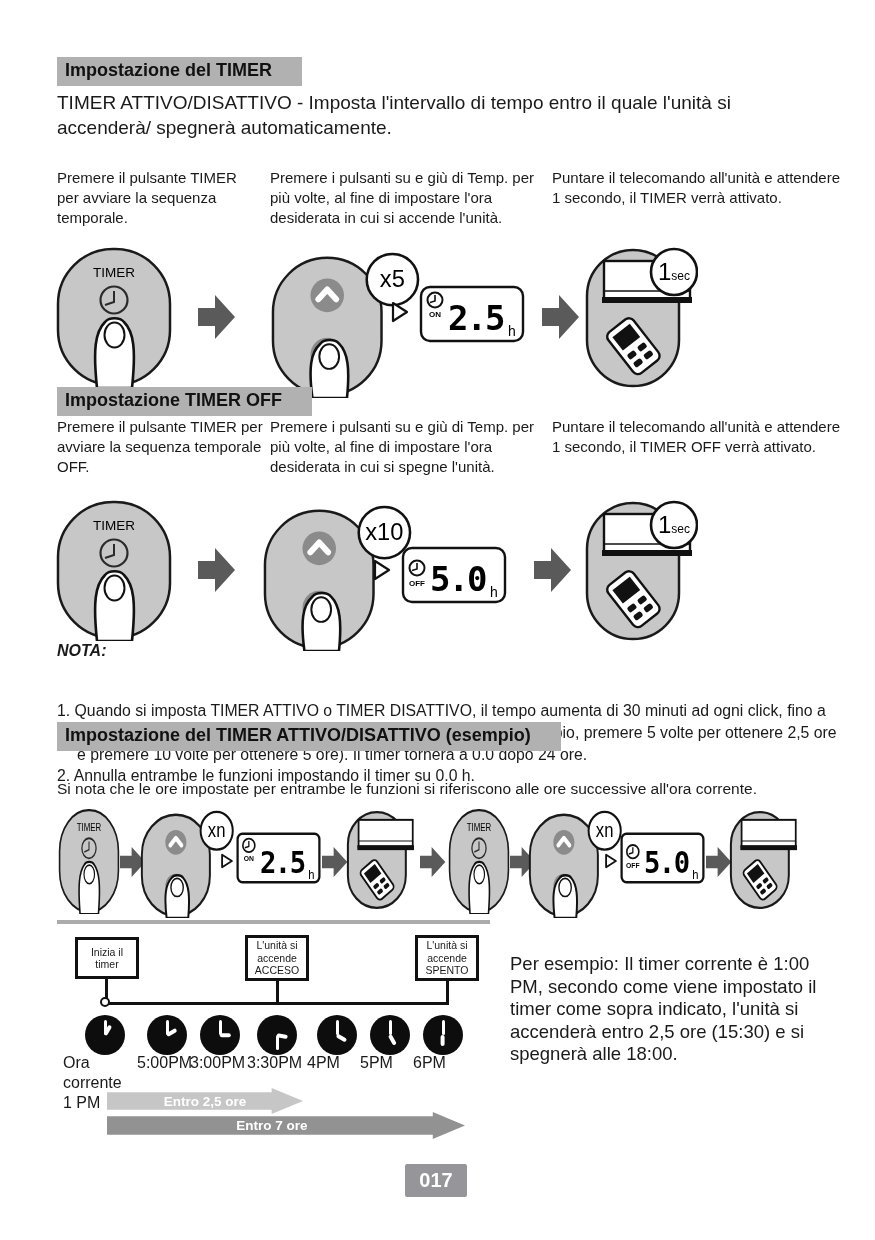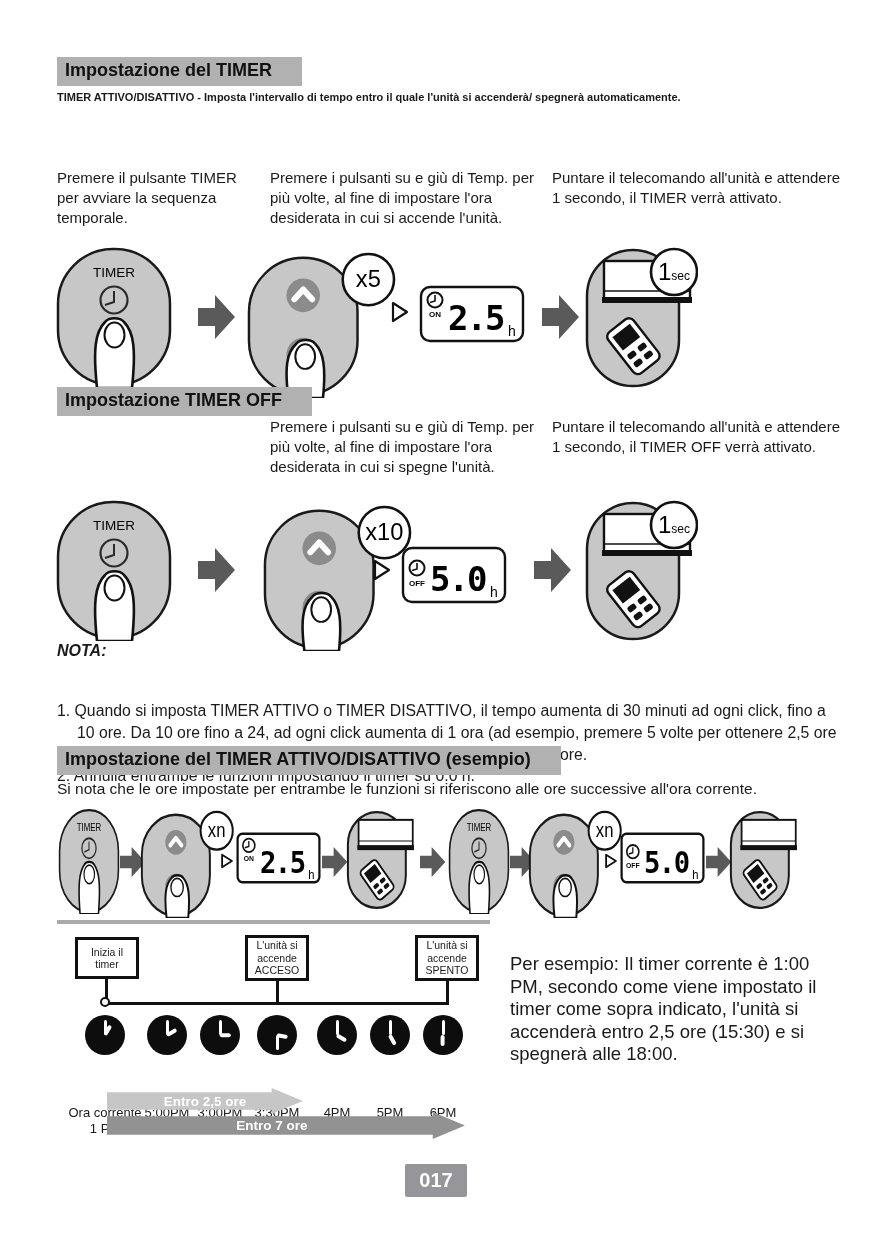--- a/index.html
+++ b/index.html
@@ -4,42 +4,42 @@
 <style>
   *{margin:0;padding:0;box-sizing:border-box}
   html,body{background:#fff}
   .page{position:relative;width:875px;height:1240px;background:#fff;
         font-family:"Liberation Sans",sans-serif;color:#1a1a1a;overflow:hidden}
   .abs{position:absolute}
   .sec-header{position:absolute;left:57px;background:#b1b1b1;color:#111;
               font-size:18px;font-weight:bold;line-height:1.25;
               padding:2px 30px 4px 8px;white-space:nowrap}
   .bold-intro{position:absolute;left:57px;top:90px;width:748px;
-              font-size:11px;font-weight:bold;line-height:1.32}
+              font-size:19px;font-weight:normal;line-height:1.32}
   .step{position:absolute;font-size:15px;line-height:1.33}
   .nota-title{position:absolute;left:57px;top:642px;font-size:16px;
               font-weight:bold;font-style:italic}
   .nota-list{position:absolute;left:57px;top:700px;width:782px;
              font-size:15.8px;line-height:1.38}
   .nota-item{margin-left:20px;text-indent:-20px}
   .note-line{position:absolute;left:57px;top:780px;width:800px;font-size:15.5px}
   .desc{position:absolute;left:510px;top:953px;width:324px;
         font-size:18.5px;line-height:1.22}
   .divider{position:absolute;left:57px;top:920px;width:433px;height:4px;background:#ababab}
   .tl-box{position:absolute;border:3px solid #111;background:#fff;
           font-size:10.5px;line-height:1.18;text-align:center;
           display:flex;align-items:center;justify-content:center;padding:2px 2px}
   .tl-line{position:absolute;background:#111}
   .tl-circle{position:absolute;left:100px;top:997px;width:10px;height:10px;
              border:2.5px solid #111;border-radius:50%;background:#fff}
   .clock{position:absolute;top:1015px;width:40px;height:40px;border-radius:50%;background:#0d0d0d}
   .hand{position:absolute;left:50%;bottom:50%;background:#fff;transform-origin:50% 100%;border-radius:2px}
   .hand.minute{width:3px;height:15px;margin-left:-1.5px}
   .hand.hour{width:3.6px;height:11px;margin-left:-1.8px}
-  .clock-label{position:absolute;top:1105px;font-size:13px;text-align:center;line-height:1.25}
+  .clock-label{position:absolute;top:1053px;font-size:16px;line-height:1.25}
   .clock-label span{display:block}
   .range-arrow{position:absolute;display:flex;align-items:center;justify-content:center;
                color:#fff;font-weight:bold;font-size:13.5px;white-space:nowrap}
   .ra-short{left:107px;top:1088px;width:196px;height:26px;background:#c6c6c6;
             clip-path:polygon(0 16%,84% 16%,84% 0,100% 50%,84% 100%,84% 84%,0 84%)}
   .ra-long{left:107px;top:1112px;width:358px;height:27px;background:#929292;padding-right:28px;
            clip-path:polygon(0 16%,91% 16%,91% 0,100% 50%,91% 100%,91% 84%,0 84%)}
   .page-badge{position:absolute;left:405px;top:1164px;width:62px;height:33px;
               background:#96969a;color:#fff;font-weight:bold;font-size:20px;
               display:flex;align-items:center;justify-content:center;border-radius:2px}
@@ -70,21 +70,21 @@
         <path d="M42 142 C38 104 40 86 50 76 C54 71 65 71 69 76 C79 86 81 104 77 142 Z" fill="#fff" stroke="#111" stroke-width="2.6"></path>
         <ellipse cx="59.5" cy="89" rx="10" ry="12.5" fill="#fff" stroke="#111" stroke-width="2"></ellipse>
       </g>
     </svg>
   </div>
   <div class="abs" style="left:198px;top:294px">
     <svg width="38" height="46" viewBox="0 0 38 46">
         <polygon points="0,14 17,14 17,1 37,23 17,45 17,32 0,32" fill="#5a5a5a"></polygon>
       </svg>
   </div>
-  <div class="abs" style="left:246px;top:246px">
+  <div class="abs" style="left:270px;top:246px">
     <svg width="150" height="152" viewBox="0 0 152 154">
       <rect x="3" y="12" width="110" height="139" rx="55" fill="#c7c7c7" stroke="#1a1a1a" stroke-width="2.5"></rect>
       <circle cx="58" cy="50" r="17" fill="#8b8b8b"></circle>
       <path d="M49 54 L58 44 L67 54" stroke="#fff" stroke-width="6" fill="none" stroke-linecap="round" stroke-linejoin="round"></path>
       <circle cx="58" cy="110" r="17" fill="#8b8b8b"></circle>
       <path d="M49 106 L58 116 L67 106" stroke="#fff" stroke-width="6" fill="none" stroke-linecap="round" stroke-linejoin="round"></path>
       <g>
         <path d="M43 154 C39 124 41 108 51 99 C55 94 66 94 70 99 C79 108 81 124 78 154 Z" fill="#fff" stroke="#111" stroke-width="2.6"></path>
         <ellipse cx="60" cy="112" rx="10" ry="12.5" fill="#fff" stroke="#111" stroke-width="2"></ellipse>
       </g>
@@ -133,20 +133,21 @@
           <rect x="2" y="12" width="9" height="6" rx="2" fill="#111"></rect>
       </g>
       <g>
         <circle cx="90" cy="25" r="23" fill="#fff" stroke="#111" stroke-width="2.6"></circle>
         <text x="90" y="33" text-anchor="middle"><tspan font-size="24">1</tspan><tspan font-size="12">sec</tspan></text>
       </g>
     </svg>
   </div>
 
   <div class="sec-header" style="top:387px">Impostazione TIMER OFF</div>
+  <div class="step" style="left:57px;top:417px;width:215px">Premere il pulsante TIMER per avviare la sequenza temporale OFF.</div>
   <div class="step" style="left:270px;top:417px;width:280px">Premere i pulsanti su e giù di Temp. per più volte, al fine di impostare l'ora desiderata in cui si spegne l'unità.</div>
   <div class="step" style="left:552px;top:417px;width:300px">Puntare il telecomando all'unità e attendere 1 secondo, il TIMER OFF verrà attivato.</div>
 
   <div class="abs" style="left:55px;top:499px">
     <svg width="118" height="142" viewBox="0 0 118 142">
       <rect x="3" y="3" width="112" height="136" rx="55" fill="#c7c7c7" stroke="#1a1a1a" stroke-width="2.5"></rect>
       <text x="59" y="31" text-anchor="middle" font-size="13.5">TIMER</text>
       <g>
         <circle cx="59" cy="54" r="13.5" fill="none" stroke="#2a2a2a" stroke-width="2.2"></circle>
         <polyline points="59,45 59,56 50,59" fill="none" stroke="#2a2a2a" stroke-width="2"></polyline>
@@ -223,21 +224,21 @@
       </g>
     </svg>
   </div>
 
   <div class="nota-title">NOTA:</div>
   <div class="nota-list">
     <div class="nota-item">1. Quando si imposta TIMER ATTIVO o TIMER DISATTIVO, il tempo aumenta di 30 minuti ad ogni click, fino a 10 ore. Da 10 ore fino a 24, ad ogni click aumenta di 1 ora (ad esempio, premere 5 volte per ottenere 2,5 ore e premere 10 volte per ottenere 5 ore). Il timer tornerà a 0.0 dopo 24 ore.</div>
     <div class="nota-item">2. Annulla entrambe le funzioni impostando il timer su 0.0 h.</div>
   </div>
 
-  <div class="sec-header" style="top:746px">Impostazione del TIMER ATTIVO/DISATTIVO (esempio)</div>
+  <div class="sec-header" style="top:722px">Impostazione del TIMER ATTIVO/DISATTIVO (esempio)</div>
   <div class="note-line">Si nota che le ore impostate per entrambe le funzioni si riferiscono alle ore successive all'ora corrente.</div>
 
   <div class="abs" style="left:58px;top:808px">
     <svg width="62" height="106" viewBox="0 0 118 142" preserveAspectRatio="none">
       <rect x="3" y="3" width="112" height="136" rx="55" fill="#c7c7c7" stroke="#1a1a1a" stroke-width="3"></rect>
       <text x="59" y="31" text-anchor="middle" font-size="15">TIMER</text>
       <g>
         <circle cx="59" cy="54" r="13.5" fill="none" stroke="#2a2a2a" stroke-width="2.4"></circle>
         <polyline points="59,45 59,56 50,59" fill="none" stroke="#2a2a2a" stroke-width="2"></polyline>
       </g>

